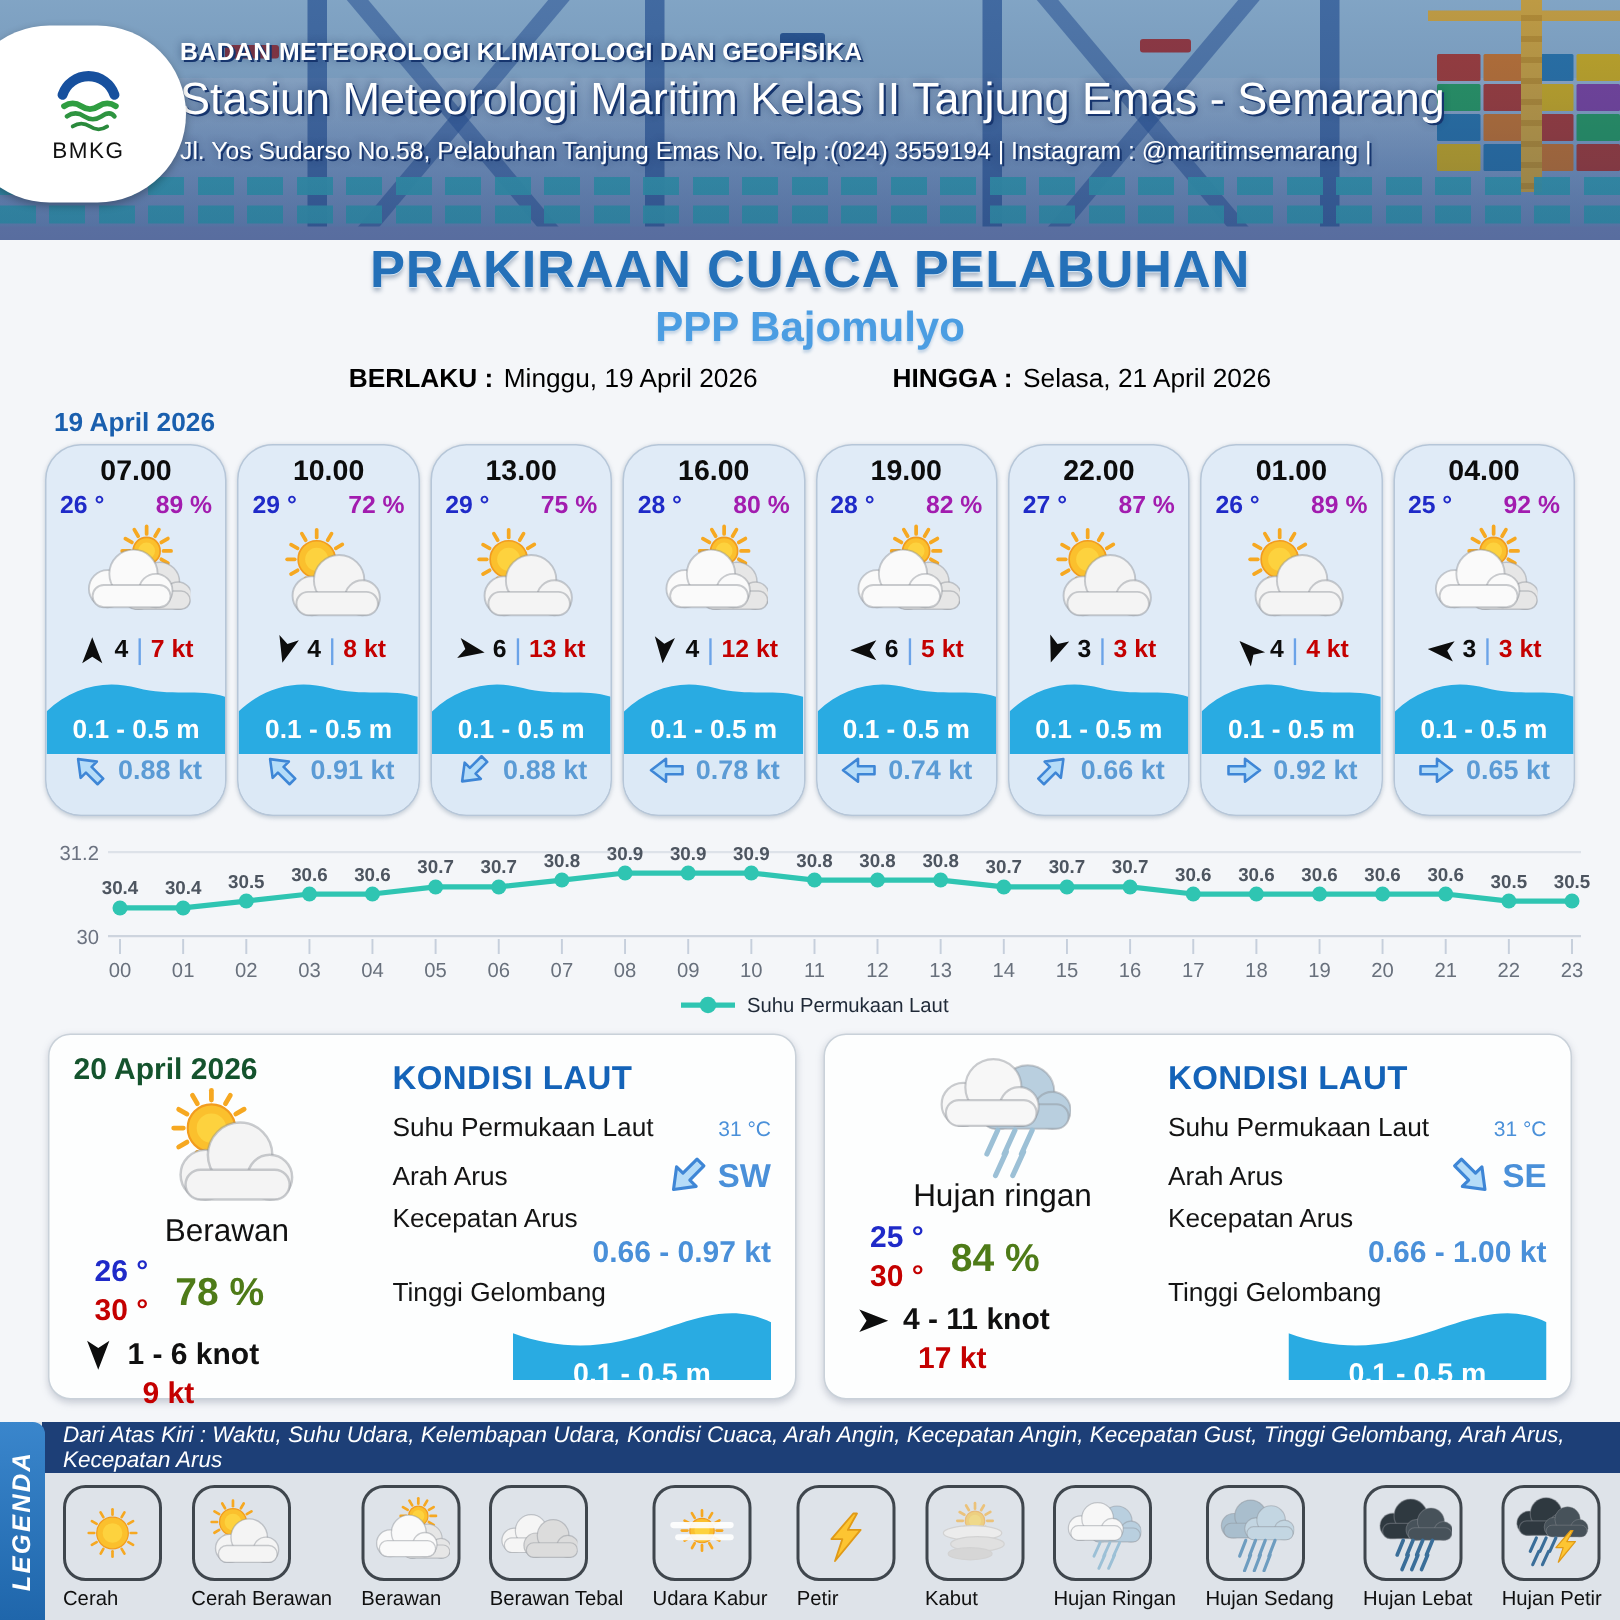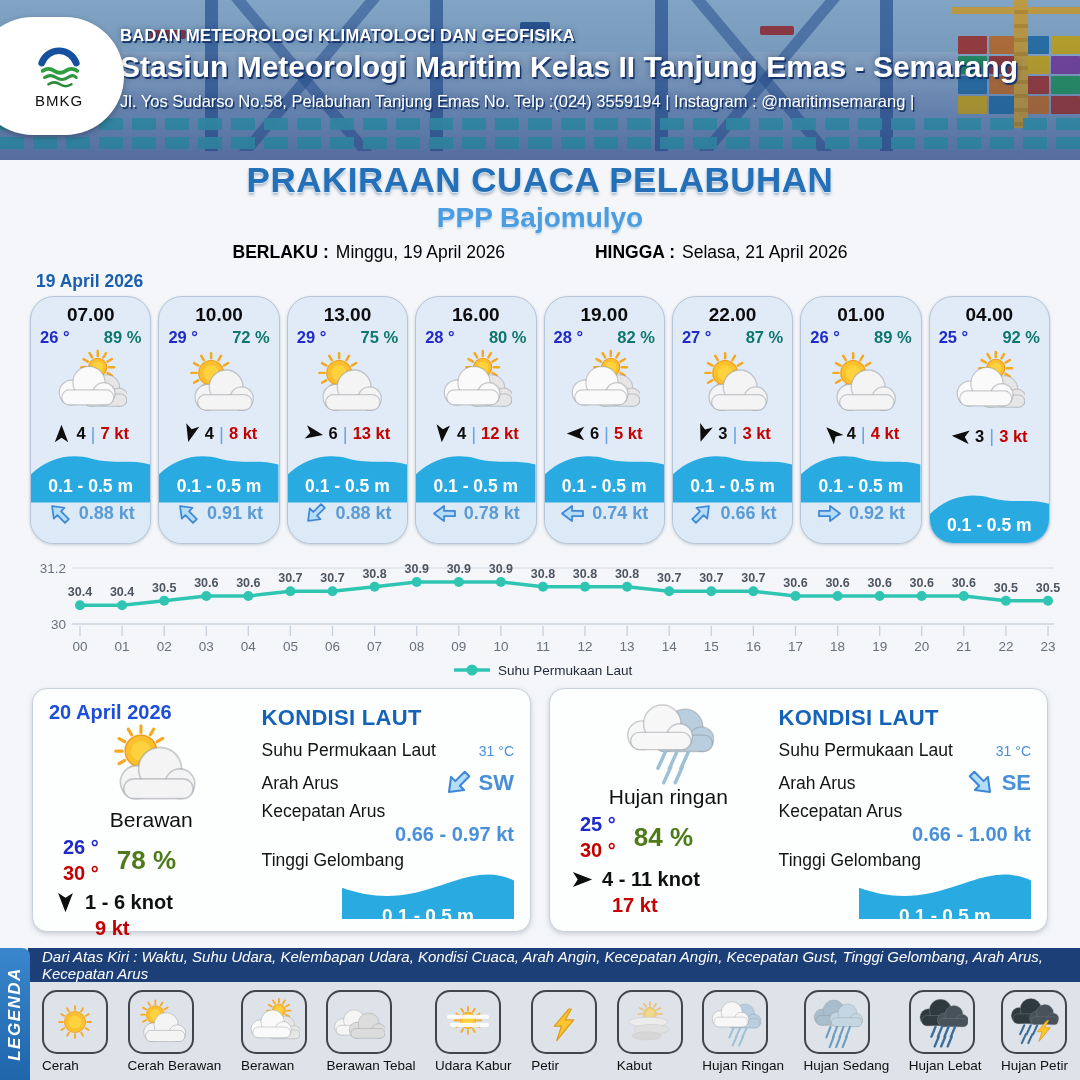--- a/index.html
+++ b/index.html
@@ -20,21 +20,21 @@
   .crane-mast{position:absolute;left:1014px;top:0;width:14px;height:128px;
     background:repeating-linear-gradient(180deg,#ecb83c 0 10px,#d9a22a 10px 14px)}
   .crane-arm{position:absolute;left:952px;top:7px;width:128px;height:7px;background:#ecb83c}
   .seatrow{position:absolute;height:12px;left:0;right:0;opacity:.95;
     background:repeating-linear-gradient(90deg,#3db5c6 0 24px,rgba(0,0,0,0) 24px 33px)}
   .floor{position:absolute;bottom:0;height:9px;left:0;right:0;background:#8799cc}
   .hero-overlay{position:absolute;inset:0;background:linear-gradient(180deg,rgba(23,48,96,.22),rgba(23,48,96,.42))}
   .hero-text{position:absolute;left:120px;top:26px;right:16px;color:#fff;
     text-shadow:1.5px 1.5px 0 #16356e,0 0 6px rgba(10,30,70,.45)}
   .agency{font-size:16.5px;font-weight:700;letter-spacing:.3px}
-  .station{font-size:30px;font-weight:700;margin-top:5px;white-space:nowrap}
+  .station{font-size:30px;font-weight:400;margin-top:5px;white-space:nowrap}
   .address{font-size:16.5px;margin-top:8px}
   .logo-pill{position:absolute;left:-26px;top:17px;width:150px;height:118px;background:#fff;
     border-radius:60px;display:flex;flex-direction:column;align-items:center;justify-content:center;
     padding-left:20px;box-shadow:0 2px 6px rgba(0,0,0,.3);z-index:5}
   .logo-text{font-size:15px;font-weight:400;color:#111;letter-spacing:1px;margin-top:1px}
 
   
   .titles{text-align:center;}
   .title-main{font-size:35px;font-weight:800;color:#2470b8;letter-spacing:.5px;
     text-shadow:0 1px 0 #d5e6f4,0 3px 3px rgba(30,60,100,.35)}
@@ -44,41 +44,41 @@
   .validity .lbl{font-weight:700;margin-right:7px}
   .validity .gap{display:inline-block;width:85px}
   .fc-date{margin:8px 0 4px 36px;font-size:17.5px;font-weight:700;color:#1a5fae}
 
   
   .cards-row{display:flex;gap:7px;padding:0 30px;margin-top:2px}
   .fcard{flex:1;background:#e0ebf7;border:1px solid #b6c6d8;border-radius:24px;overflow:hidden;
     box-shadow:0 1px 3px rgba(120,140,160,.4);display:flex;flex-direction:column;height:248px}
   .ftime{text-align:center;font-size:19px;font-weight:700;color:#0c0c0c;margin-top:7px}
   .trow{display:flex;justify-content:space-between;padding:2px 9px 0;font-size:16.5px;font-weight:700}
-  .t{color:#1f2ac8}.h{color:#0f766e}
+  .t{color:#1f2ac8}.h{color:#a21caf}
   .ficon{display:flex;justify-content:center;align-items:center;height:74px}
   .wrow{display:flex;justify-content:center;align-items:center;gap:5px;height:30px;
     font-size:16.5px;font-weight:700;color:#0d0d0d}
   .sep{color:#6ba3e8;font-weight:400;font-size:19px}
   .gust{color:#c40000}
   .wave{position:relative;height:56px;margin-top:auto}
   .wave svg{position:absolute;inset:0;width:100%;height:100%}
   .wave span{position:absolute;left:0;right:0;top:28px;text-align:center;color:#fff;font-weight:700;font-size:17.5px}
   .cur{display:flex;justify-content:center;gap:7px;height:41px;
     color:#5b9bd5;font-weight:700;font-size:18px;background:#dce9f6}
 
   
   .chart-wrap{margin-top:8px;padding:0 2px}
 
   
   .dcards{display:flex;gap:18px;padding:0 32px;margin-top:2px}
   .dcard{flex:1;background:#fdfefe;border:1px solid #c9d1d9;border-radius:15px;
     box-shadow:0 2px 5px rgba(120,130,150,.35);padding:12px 16px 12px;display:flex;gap:8px;height:244px}
   .dl{width:44%}
-  .ddate{font-size:20px;font-weight:700;color:#1d4ed8}
+  .ddate{font-size:20px;font-weight:700;color:#14532d}
   .dicon{text-align:center;margin-top:-6px;height:92px}
   .dcond{text-align:center;font-size:21px;color:#111;margin-top:-2px}
   .dtemps{display:flex;align-items:center;gap:18px;margin:2px 0 0 14px}
   .dtcol{display:flex;flex-direction:column;font-size:20px;font-weight:700;line-height:1.3}
   .dtmin{color:#1f2ac8}.dtmax{color:#c40000}
   .dhum{font-size:26px;font-weight:700;color:#4e7b18}
   .dwind{display:flex;align-items:center;gap:9px;margin:5px 0 0 6px;font-size:20px;font-weight:700;color:#101010}
   .dgust{margin:3px 0 0 46px;font-size:20px;font-weight:700;color:#c40000}
   .dr{flex:1;padding-top:4px;display:flex;flex-direction:column}
   .kl-h{font-size:22px;font-weight:800;color:#1463b8;letter-spacing:.3px}
@@ -612,20 +612,26 @@
       <span>3</span>
       <span class="sep">|</span>
       <span class="gust">3 kt</span>
     </div>
     <div class="wave">
           <svg viewBox="0 0 122 56" preserveAspectRatio="none">
   <path d="M0,27 C18,10 40,5 62,11 C84,17 104,11 122,17 L122,56 L0,56 Z" fill="#29abe2"></path>
           </svg>
       <span>0.1 - 0.5 m</span>
         </div>
+    <div class="cur">
+      <svg class="barrow" width="25" height="21" viewBox="0 0 26 22" style="transform:rotate(0deg)">
+    <path d="M2 8.2 L13.5 8.2 L13.5 3 L24 11 L13.5 19 L13.5 13.8 L2 13.8 Z" fill="#b5dcf8" stroke="#3e86d6" stroke-width="1.8" stroke-linejoin="round"></path>
+          </svg>
+      <span>0.65 kt</span>
+    </div>
   </div>
     </div>
 
   <div class="chart-wrap">
     <svg id="chart" width="1080" height="130" viewBox="0 0 1080 130">
         <line x1="70" y1="16" x2="1052" y2="16" stroke="#dde2e9" stroke-width="1.5"></line>
         <line x1="70" y1="72" x2="1052" y2="72" stroke="#cdd4de" stroke-width="1.5"></line>
         <text x="64" y="21" text-anchor="end" font-size="13.5" fill="#6b7280" font-family="Liberation Sans,sans-serif">31.2</text>
         <text x="64" y="77" text-anchor="end" font-size="13.5" fill="#6b7280" font-family="Liberation Sans,sans-serif">30</text>
         <line x1="78.0" y1="74" x2="78.0" y2="84" stroke="#c6cfdc" stroke-width="1.3"></line>

